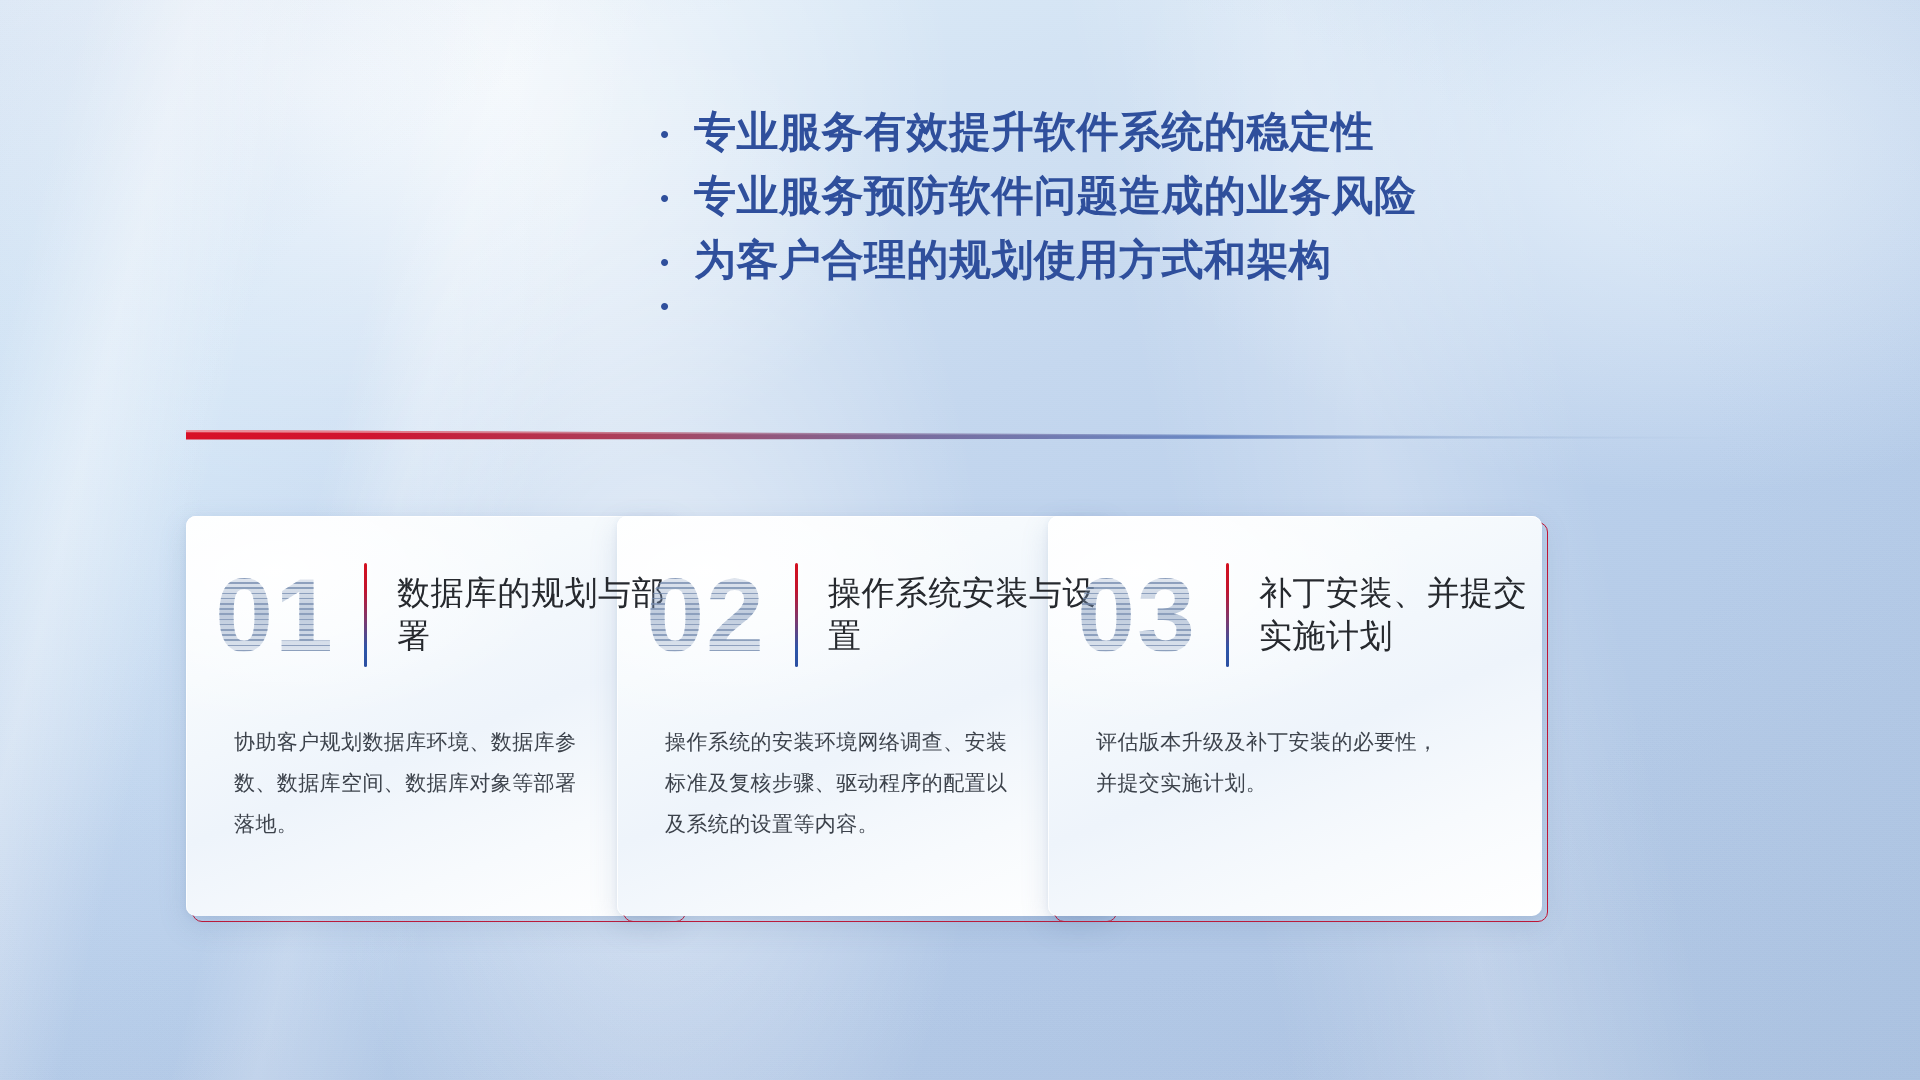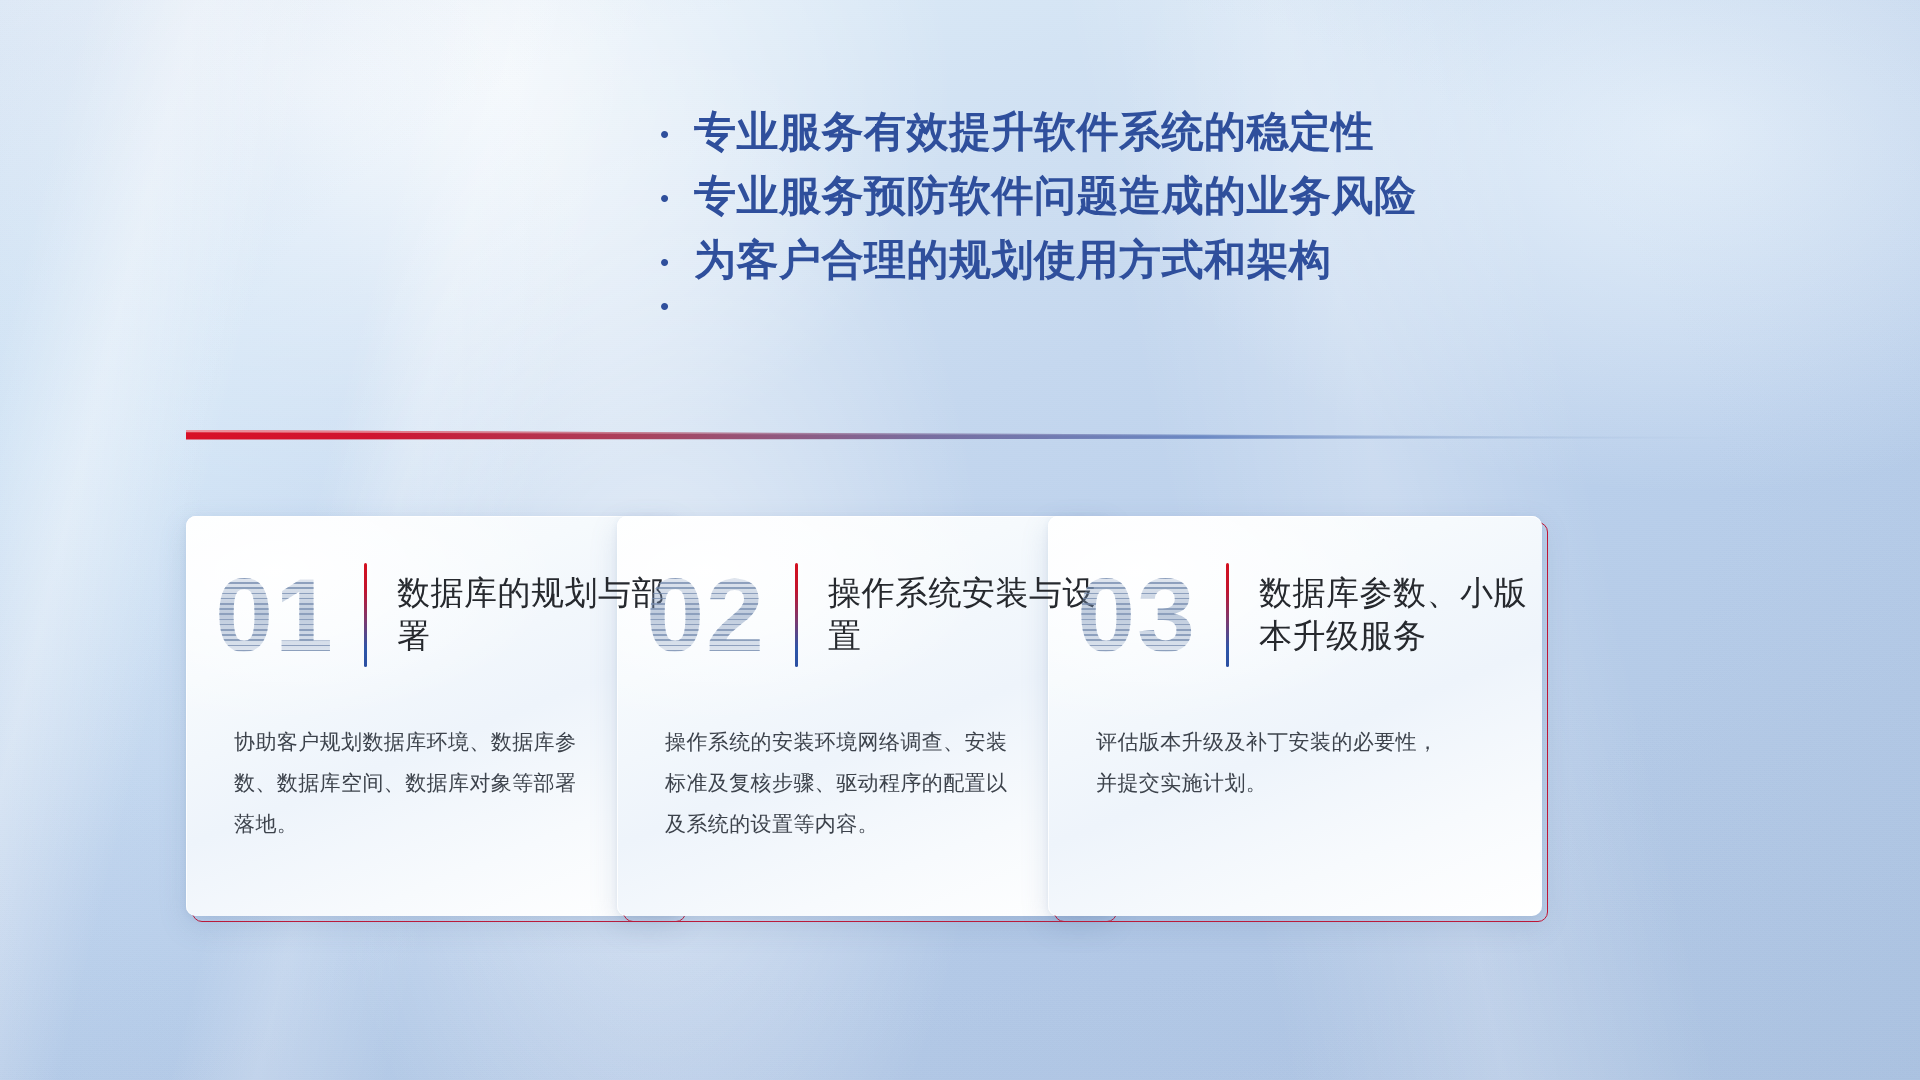--- a/index.html
+++ b/index.html
@@ -311,20 +311,20 @@
     </div>
 
     <div class="card">
       <div class="card-accent"></div>
       <div class="card-face"></div>
       <div class="card-head">
         <div class="card-num-wrap">
           <span class="card-num">03</span>
         </div>
         <div class="card-rule"></div>
-        <div class="card-title">数据库参数、小版本升级服务</div>
+        <div class="card-title">补丁安装、并提交实施计划</div>
       </div>
       <div class="card-body">评估版本升级及补丁安装的必要性，并提交实施计划。</div>
     </div>
 
   </div>
 
 </div>
 
 </body></html>

